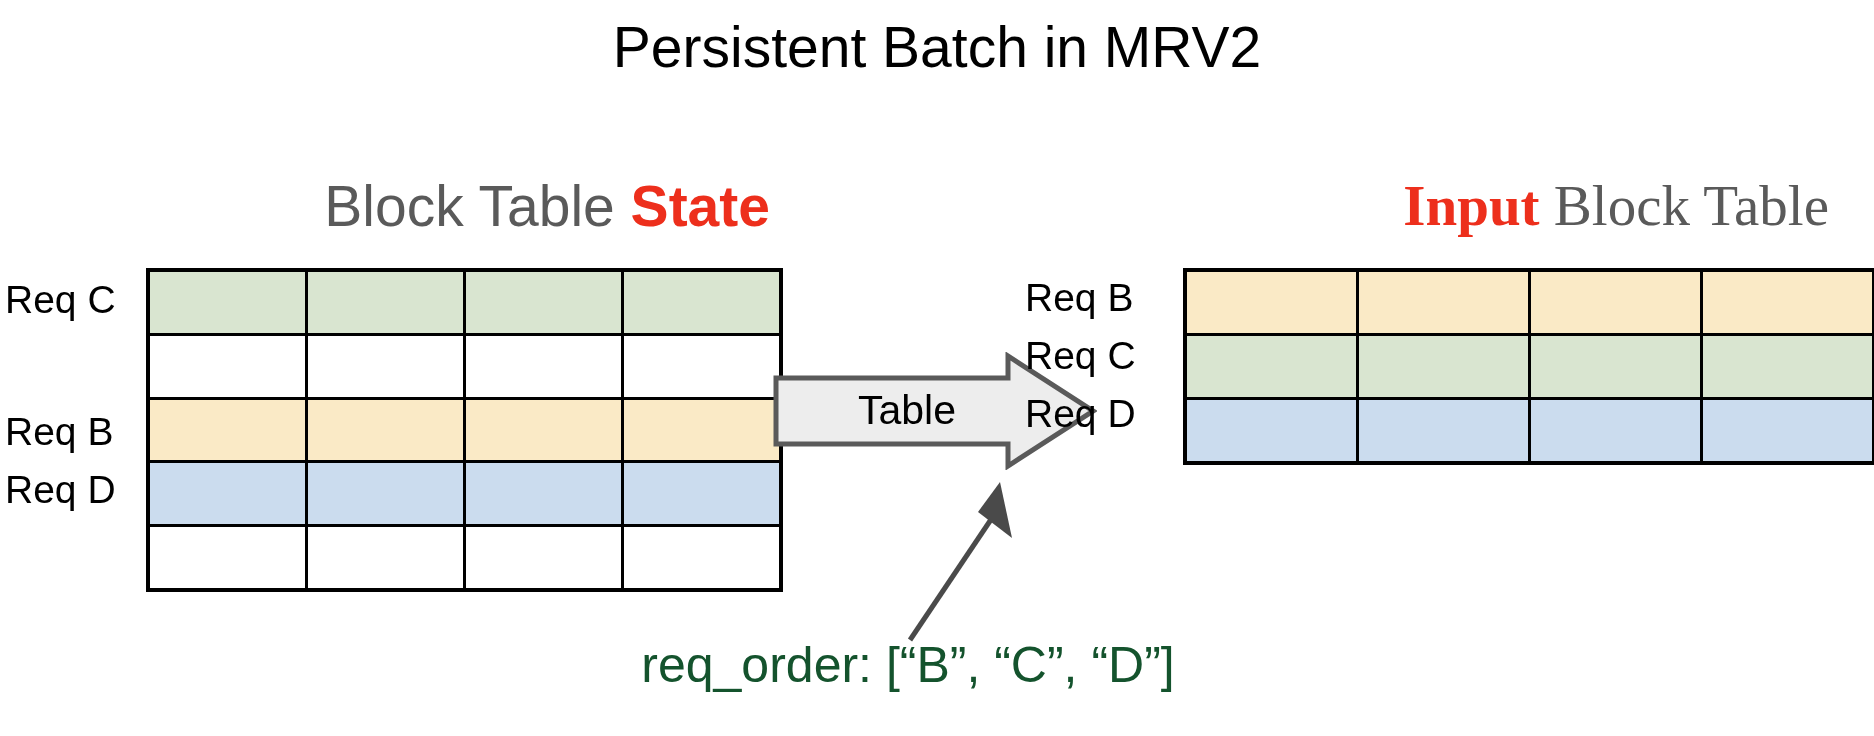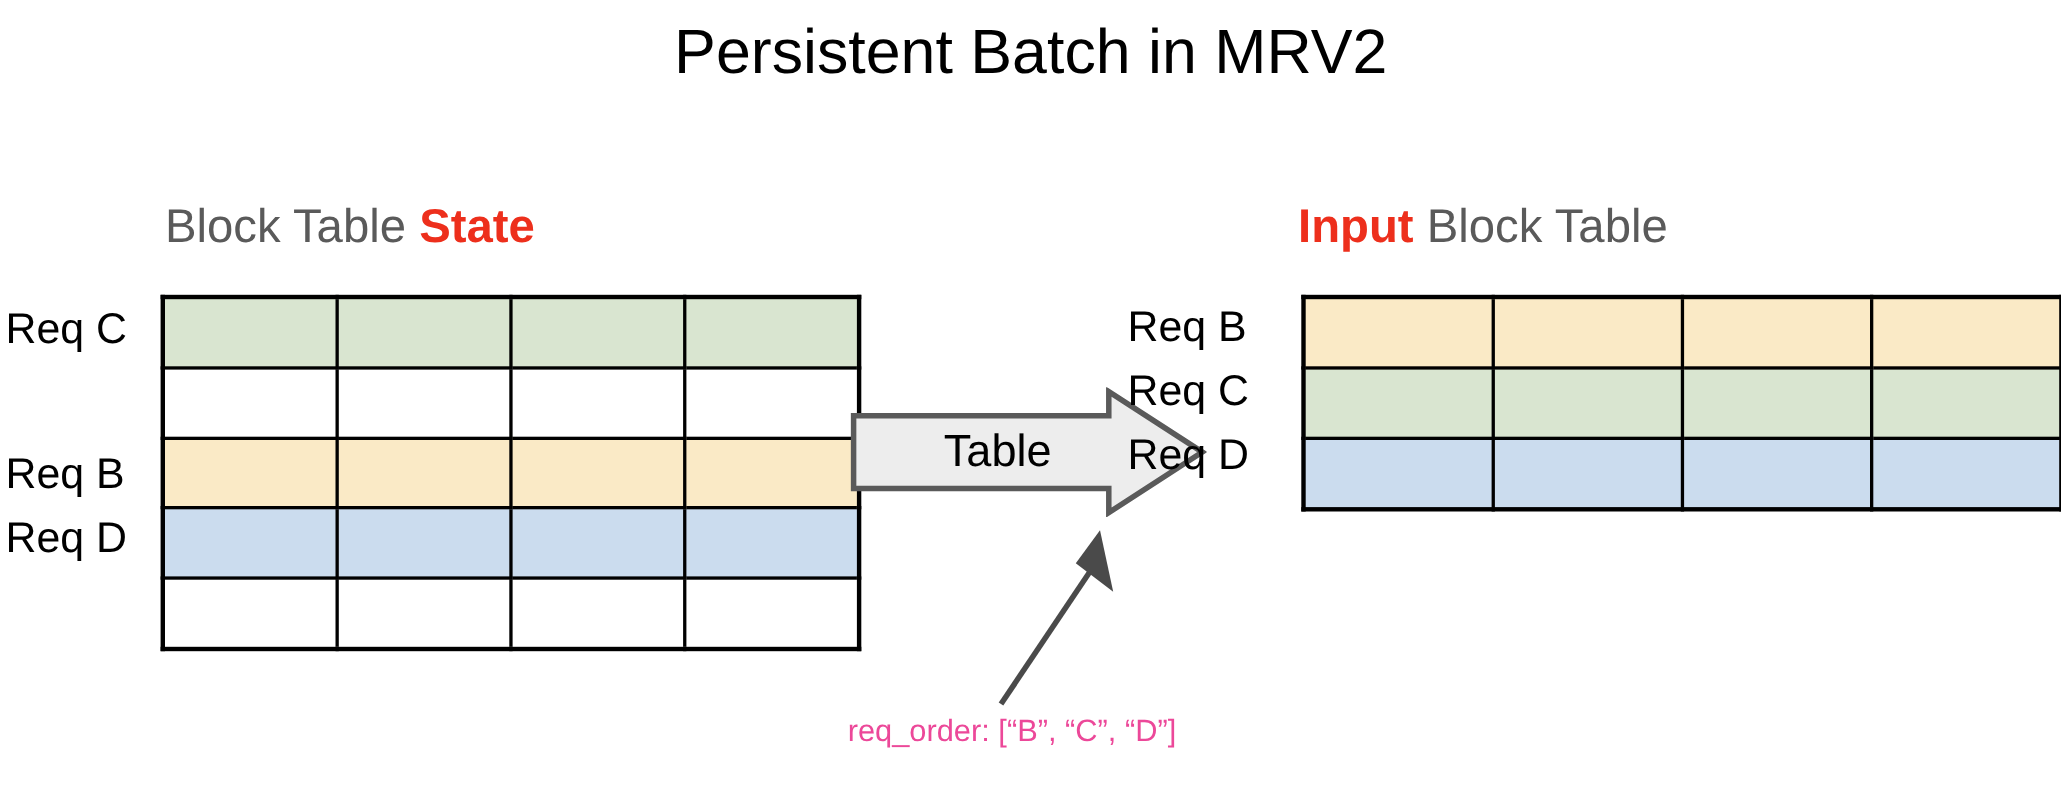--- a/index.html
+++ b/index.html
@@ -33,40 +33,41 @@
     line-height: 70px;
     font-weight: 400;
     color: #000000;
     letter-spacing: 0px;
     white-space: nowrap;
   }
 
   
   .panel-heading {
     position: absolute;
-    font-size: 43px;
+    font-size: 57px;
     line-height: 52px;
     font-weight: 400;
     color: #5a5a5a;
     white-space: nowrap;
-    text-align: left;
+    text-align: right;
   }
   .panel-heading .accent {
     color: #ed2f1c;
     font-weight: 700;
   }
   #heading-state {
     left: 150px;
     top: 180px;
     width: 620px;
   }
   #heading-input {
-    left: 1180px;
+    left: 1139px;
     top: 180px;
     width: 690px;
+    font-family: Liberation Serif, serif;
   }
 
   
   .block-table {
     position: absolute;
     border-collapse: collapse;
     table-layout: fixed;
     border: 4px solid #000000;
     background: #ffffff;
   }
@@ -130,27 +131,27 @@
     position: absolute;
     left: 900px;
     top: 460px;
     width: 130px;
     height: 185px;
   }
 
   
   #req-order-caption {
     position: absolute;
-    left: 560px;
+    left: 548px;
     top: 640px;
     width: 720px;
     text-align: center;
-    font-size: 28px;
+    font-size: 50px;
     line-height: 50px;
-    color: #ec4899;
+    color: #14532d;
     white-space: nowrap;
   }
 </style>
 </head>
 <body>
 
 <div id="stage">
 
   <div class="slide-title">Persistent Batch in MRV2</div>
 

